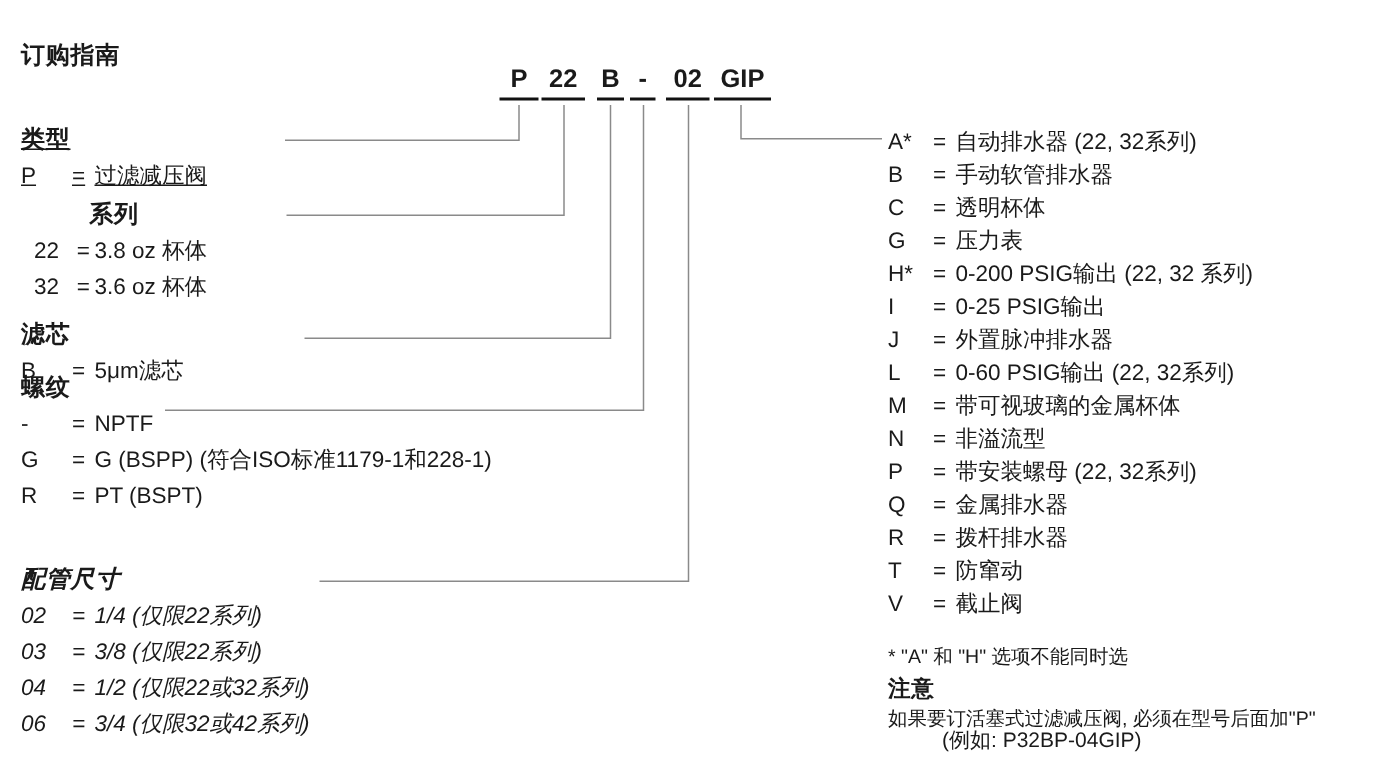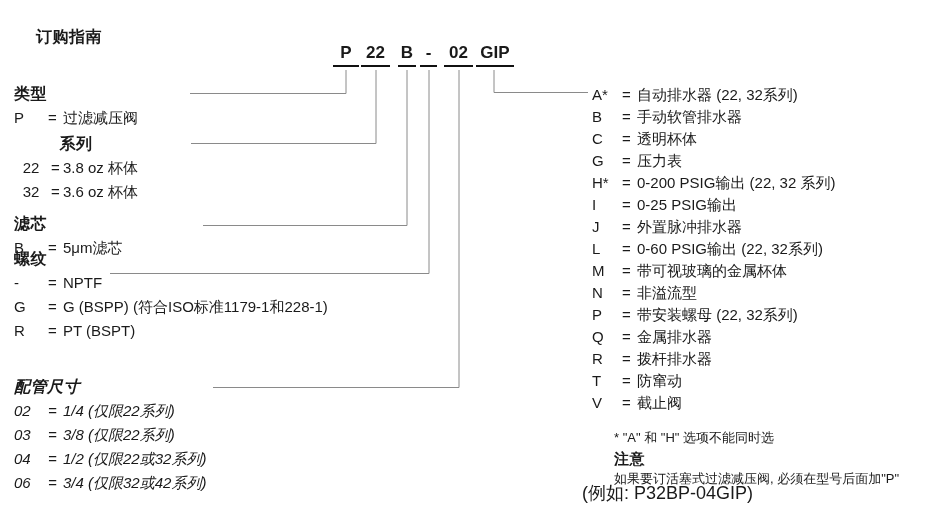--- a/index.html
+++ b/index.html
@@ -5,21 +5,21 @@
   html, body { margin: 0; padding: 0; background: #ffffff; }
   .page {
     position: relative;
     width: 930px;
     height: 522px;
     background: #ffffff;
     font-family: "Liberation Sans", "DejaVu Sans", sans-serif;
     color: #1a1a1a;
     overflow: hidden;
   }
-  .abs { position: absolute; margin-left: 22px; }
+  .abs { position: absolute; }
 
   .doc-title {
     left: 14px; top: 27px;
     font-size: 16px; font-weight: 700; letter-spacing: 0.5px;
   }
 
   
   .pn-seg {
     position: absolute;
     top: 43px;
@@ -58,21 +58,21 @@
 
   .footnote {
     left: 592px; top: 430px;
     font-size: 13px; line-height: 15px; white-space: nowrap;
   }
   .note-heading {
     left: 592px; top: 450px;
     font-size: 15px; font-weight: 700; letter-spacing: 0.5px; font-family: Liberation Serif, serif;
   }
   .note-line1 { left: 592px; top: 471px; font-size: 13px; line-height: 15px; white-space: nowrap; }
-  .note-line2 { left: 560px; top: 486px; font-size: 18px; line-height: 15px; white-space: nowrap; }
+  .note-line2 { left: 628px; top: 486px; font-size: 14px; line-height: 15px; white-space: nowrap; }
 </style>
 </head>
 <body>
 
 <div class="page">
 
   <div class="abs doc-title">订购指南</div>
 
   <svg class="connectors" viewBox="0 0 930 522" xmlns="http://www.w3.org/2000/svg">
     <polyline points="346,70 346,93.5 190,93.5"></polyline>
@@ -83,21 +83,21 @@
     <polyline points="494,70 494,92.5 588,92.5"></polyline>
   </svg>
 
   <div class="pn-seg" style="left:333px; width:26px;">P</div>
   <div class="pn-seg" style="left:361px; width:29px;">22</div>
   <div class="pn-seg" style="left:398px; width:18px;">B</div>
   <div class="pn-seg" style="left:420px; width:17px;">-</div>
   <div class="pn-seg" style="left:444px; width:29px;">02</div>
   <div class="pn-seg" style="left:476px; width:38px;">GIP</div>
 
-  <div class="section" style="top:84px;">
+  <div class="section" style="top:84px;text-decoration:underline;">
     <div class="section-heading">类型</div>
     <div class="row">
       <span class="code">P</span>
       <span class="eq">=</span>
       <span class="desc">过滤减压阀</span>
     </div>
   </div>
 
   <div class="section" style="top:134px;text-align:center;">
     <div class="section-heading">系列</div>

